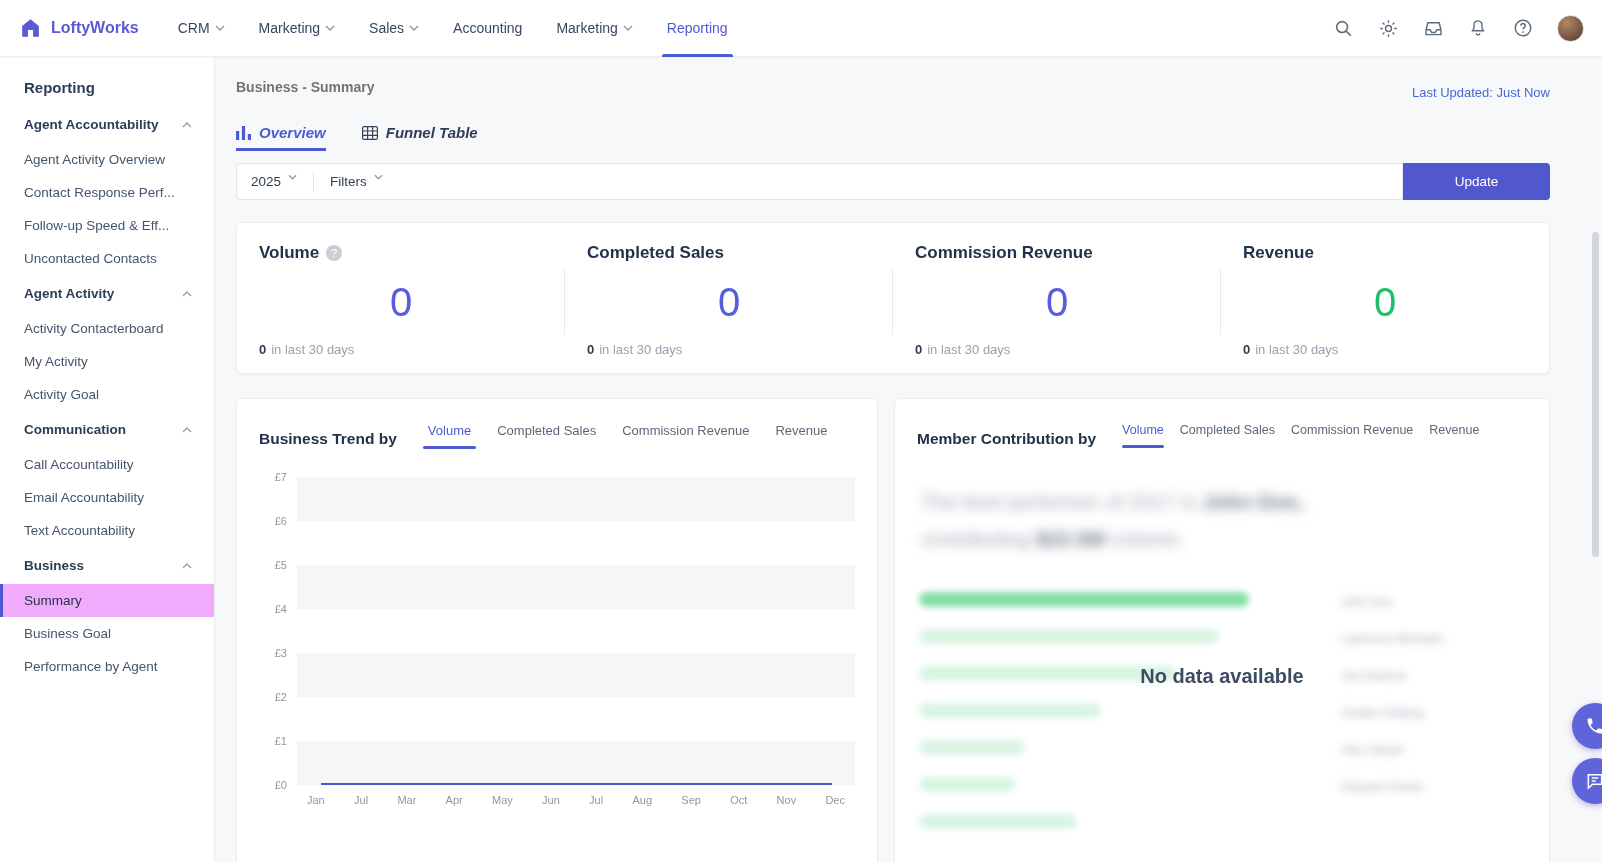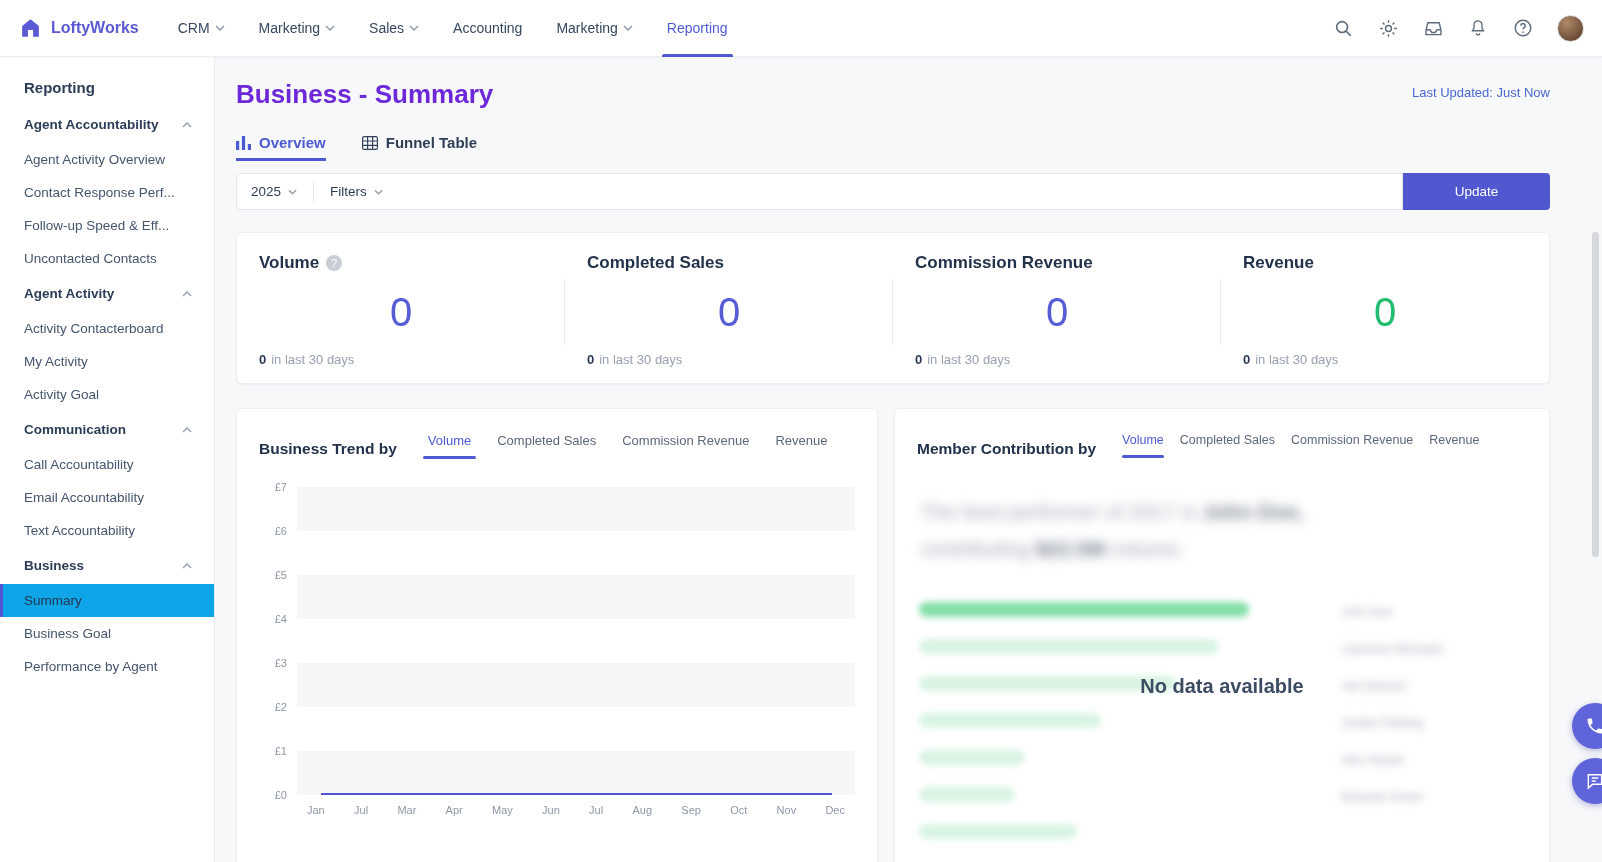--- a/index.html
+++ b/index.html
@@ -18,33 +18,33 @@
   .nav-item.active{color:#4c5bd4;}
   .nav-item.active::after{content:"";position:absolute;left:12px;right:12px;bottom:0;height:3px;background:#4c5bd4;border-radius:2px 2px 0 0;}
   .top-icons{margin-left:auto;display:flex;align-items:center;gap:23px;}
   .icon-btn{width:22px;height:22px;display:flex;align-items:center;justify-content:center;color:#5d6b7c;cursor:pointer;}
   .avatar{width:27px;height:27px;border-radius:50%;background:radial-gradient(circle at 35% 28%,#b08968,#6b4a35 75%);border:1px solid #d8dbe0;cursor:pointer;}
   
   .sidebar{position:absolute;top:57px;left:0;bottom:0;width:215px;background:#fff;border-right:1px solid #eaebef;padding-top:22px;overflow:hidden;z-index:5;}
   .sb-title{font-size:15px;font-weight:bold;color:#2c3d57;padding:0 24px;margin-bottom:10px;}
   .sb-section-h{display:flex;align-items:center;justify-content:space-between;padding:11px 22px 11px 24px;font-size:13.5px;font-weight:bold;color:#2c3d57;cursor:pointer;}
   .sb-item{padding:9px 24px 9px 24px;font-size:13.5px;color:#44556c;cursor:pointer;border-left:3px solid transparent;padding-left:21px;}
-  .sb-item.active{background:#0ea5e9;border-left-color:#5056d2;color:#25354d;}
+  .sb-item.active{background:#f0abfc;border-left-color:#5056d2;color:#25354d;}
   
   .main{position:absolute;left:215px;top:57px;right:0;bottom:0;padding:22px 52px 0 21px;overflow:hidden;}
   .page-head{display:flex;align-items:flex-start;justify-content:space-between;}
-  .page-title{font-size:26px;font-weight:bold;color:#6d28d9;}
+  .page-title{font-size:14px;font-weight:bold;color:#737373;}
   .last-updated{font-size:13px;color:#4a68d4;margin-top:6px;}
-  .view-tabs{display:flex;gap:36px;margin-top:24px;}
+  .view-tabs{display:flex;gap:36px;margin-top:24px;font-style:italic;}
   .vtab{display:flex;align-items:center;gap:8px;font-size:15px;font-weight:bold;color:#2e3e55;padding-bottom:10px;position:relative;cursor:pointer;}
   .vtab.active{color:#4c5bd4;}
   .vtab.active::after{content:"";position:absolute;left:0;right:0;bottom:0;height:3px;background:#4c5bd4;}
   .filter-row{display:flex;margin-top:12px;height:37px;}
   .filter-bar{flex:1;background:#fff;border:1px solid #e3e5ea;border-radius:4px 0 0 4px;display:flex;align-items:center;padding:0 14px;}
-  .dd{display:flex;align-items:center;gap:7px;font-size:13.5px;color:#2f3e55;cursor:pointer;}
+  .dd{display:flex;gap:7px;font-size:13.5px;color:#2f3e55;cursor:pointer;}
   .dd .cv{color:#939daa;display:flex;}
   .fdivider{width:1px;height:20px;background:#e3e5ea;margin:0 16px;}
   .update-btn{width:147px;background:#5157cf;color:#fff;font-size:13.5px;border:none;border-radius:0 4px 4px 0;cursor:pointer;font-family:inherit;}
   
   .kpi-card{margin-top:22px;background:#fff;border:1px solid #eceef2;border-radius:6px;box-shadow:0 1px 2px rgba(25,39,60,.05);height:152px;display:grid;grid-template-columns:1fr 1fr 1fr 1fr;}
   .kpi{position:relative;display:flex;flex-direction:column;padding:20px 22px 16px;}
   .kpi:not(:last-child)::after{content:"";position:absolute;right:0;top:46px;bottom:38px;width:1px;background:#e8eaef;}
   .kpi-title-row{display:flex;align-items:center;gap:7px;}
   .kpi-title{font-size:17px;font-weight:bold;color:#22324a;}
   .help-dot{width:16px;height:16px;border-radius:50%;background:#c9ced6;color:#fff;font-size:11px;display:flex;align-items:center;justify-content:center;cursor:pointer;}

